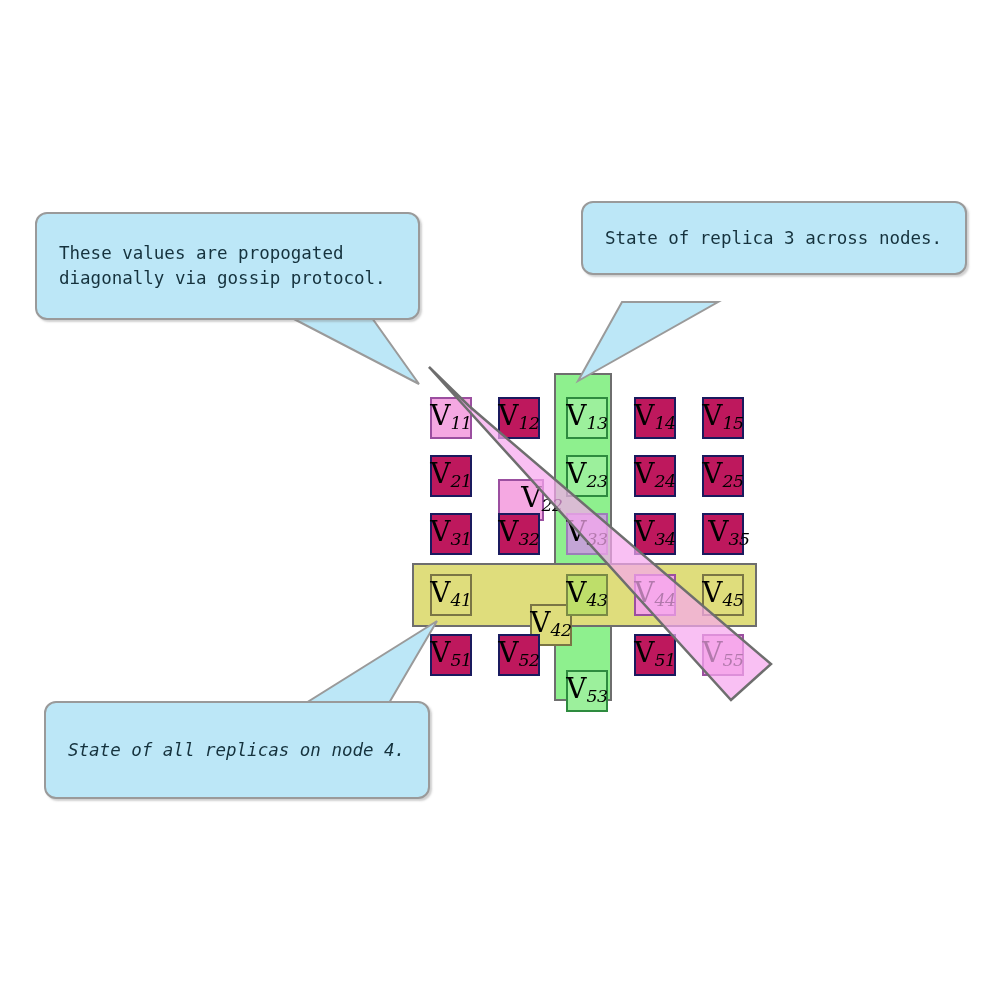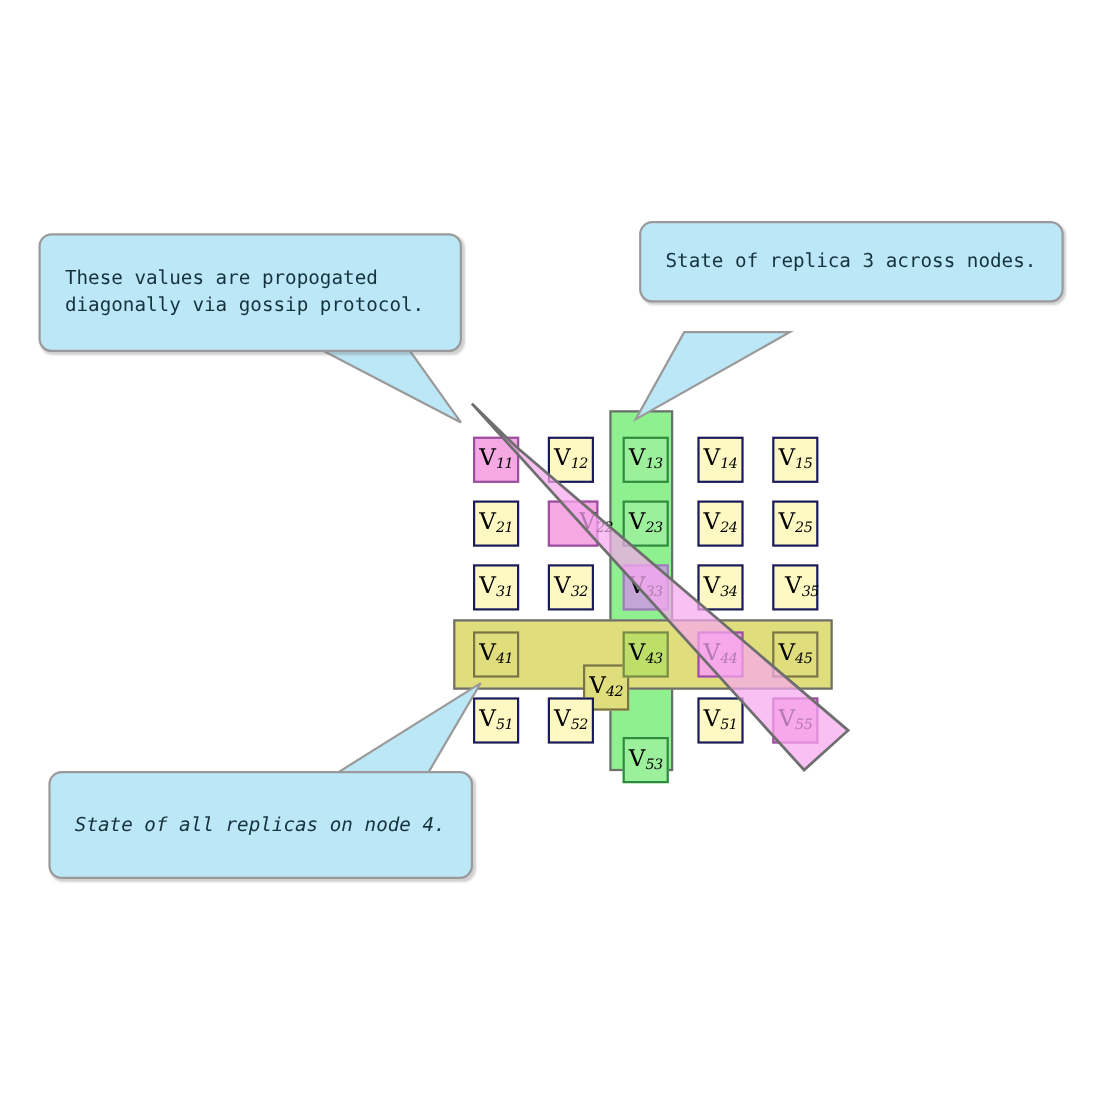--- a/index.html
+++ b/index.html
@@ -27,28 +27,28 @@
   .layer-diag    { position:absolute; left:0; top:0; width:1000px; height:1000px; z-index: 4; pointer-events:none;}
   .layer-callout { position:absolute; left:0; top:0; width:1000px; height:1000px; z-index: 6; }
 
   
   .cell {
     position: absolute;
     width: 42px;
     height: 42px;
     box-sizing: border-box;
     border: 2px solid #1a1a5e;
-    background: #fef9c3;
+    background: #be185d;
     display: flex;
     align-items: center;
     justify-content: center;
   }
   .cell .lbl {
     font-family: "DejaVu Serif", serif;
-    font-size: 21px;
+    font-size: 28px;
     line-height: 1;
     color: #000000;
     letter-spacing: 0px;
     white-space: nowrap;
     transform: translateY(-1px);
   }
   .cell .lbl sub {
     font-size: 0.62em;
     font-style: italic;
     vertical-align: -0.22em;
@@ -119,21 +119,21 @@
     <div class="cell" style="left:634px; top:397px;">
         <span class="lbl"><span>V</span><sub>14</sub></span>
       </div>
     <div class="cell" style="left:702px; top:397px;">
         <span class="lbl"><span>V</span><sub>15</sub></span>
       </div>
 
     <div class="cell" style="left:430px; top:455px;">
         <span class="lbl"><span>V</span><sub>21</sub></span>
       </div>
-    <div class="cell pink" style="left:498px; top:455px;padding-left:42px;">
+    <div class="cell pink" style="left:498px; top:479px;padding-left:42px;">
         <span class="lbl"><span>V</span><sub>22</sub></span>
       </div>
     <div class="cell green" style="left:566px; top:455px;">
         <span class="lbl"><span>V</span><sub>23</sub></span>
       </div>
     <div class="cell" style="left:634px; top:455px;">
         <span class="lbl"><span>V</span><sub>24</sub></span>
       </div>
     <div class="cell" style="left:702px; top:455px;">
         <span class="lbl"><span>V</span><sub>25</sub></span>

